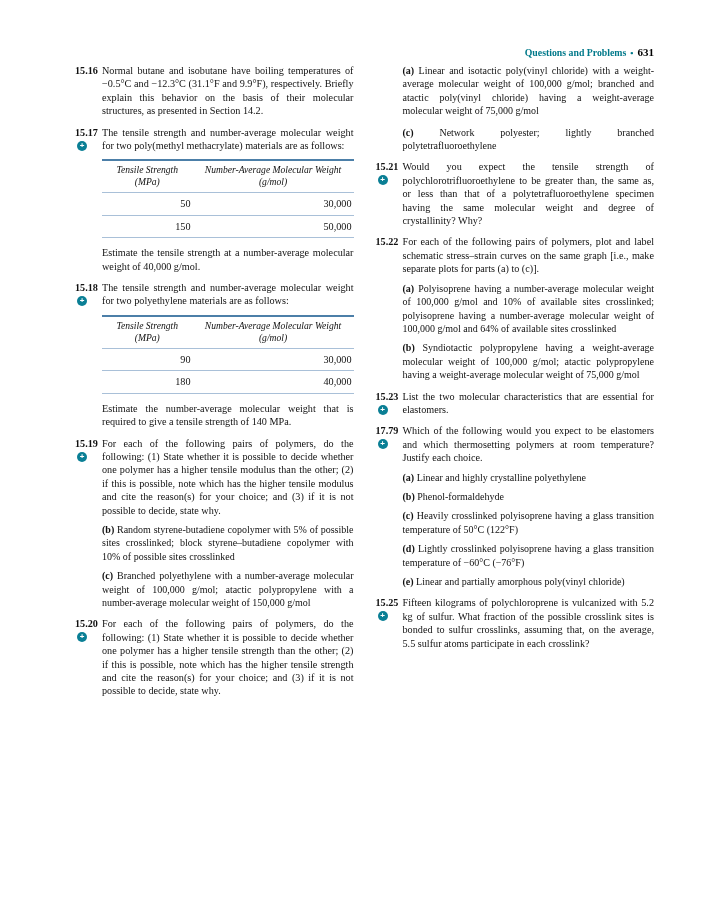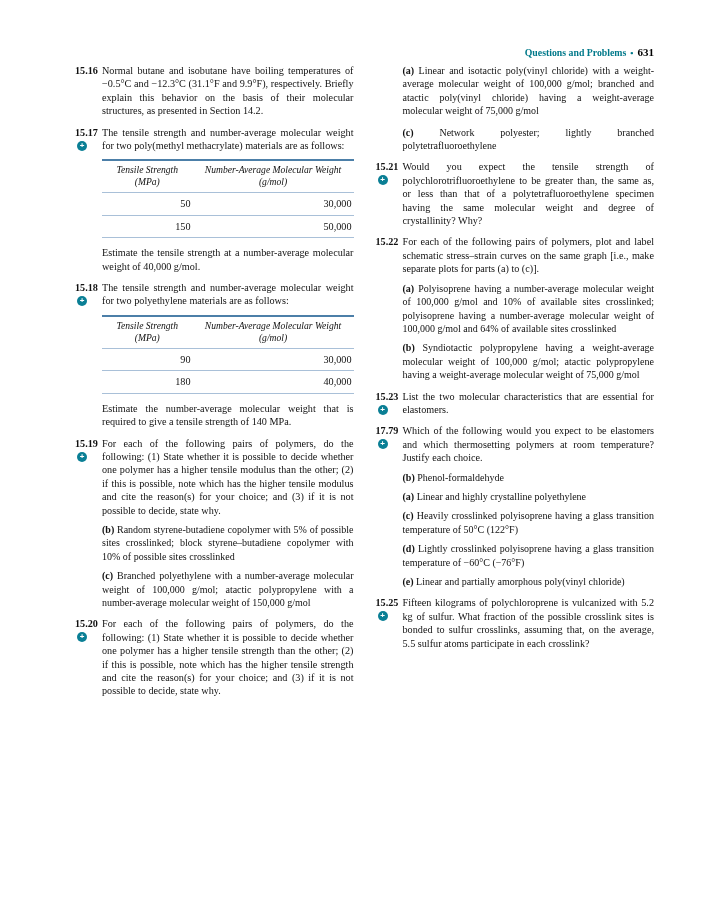--- a/index.html
+++ b/index.html
@@ -207,26 +207,26 @@
         <div class="problem">
     <span class="marker">+</span>
     <p class="p-head"><b class="p-num">15.23</b><span class="p-text">List the two molecular characteristics that are essential for elastomers.</span></p>
 
   </div>
         <div class="problem">
     <span class="marker">+</span>
     <p class="p-head"><b class="p-num">17.79</b><span class="p-text">Which of the following would you expect to be elastomers and which thermosetting polymers at room temperature? Justify each choice.</span></p>
     <div class="p-children">
             <p class="subpart">
+    <b class="sp-label">(a)</b>
+    <span class="sp-text">Linear and highly crystalline polyethylene</span>
+  </p>
+            <p class="subpart">
     <b class="sp-label">(b)</b>
     <span class="sp-text">Phenol-formaldehyde</span>
-  </p>
-            <p class="subpart">
-    <b class="sp-label">(a)</b>
-    <span class="sp-text">Linear and highly crystalline polyethylene</span>
   </p>
             <p class="subpart">
     <b class="sp-label">(c)</b>
     <span class="sp-text">Heavily crosslinked polyisoprene having a glass transition temperature of 50°C (122°F)</span>
   </p>
             <p class="subpart">
     <b class="sp-label">(d)</b>
     <span class="sp-text">Lightly crosslinked polyisoprene having a glass transition temperature of −60°C (−76°F)</span>
   </p>
             <p class="subpart">

